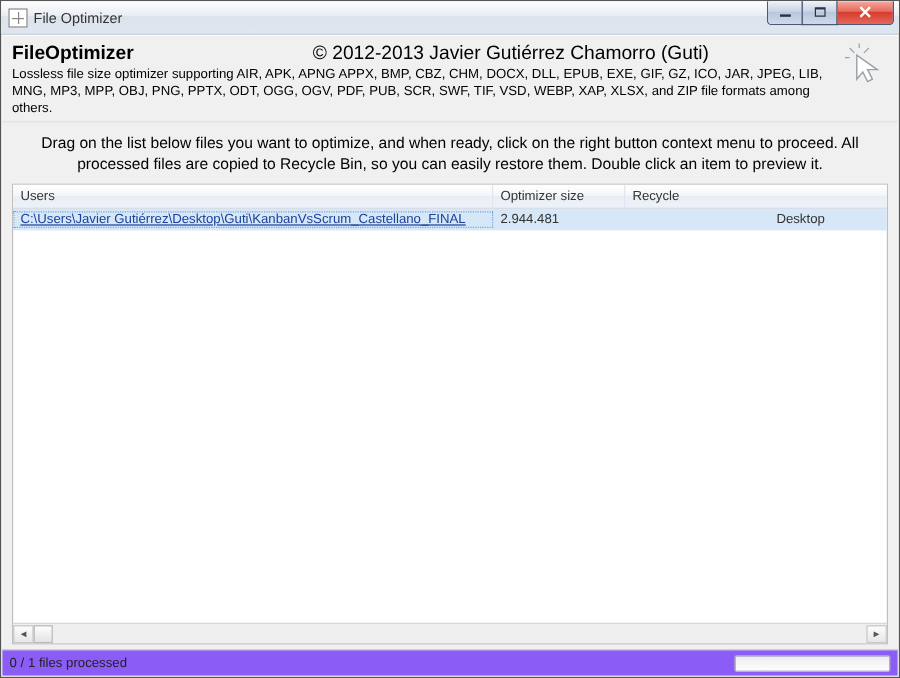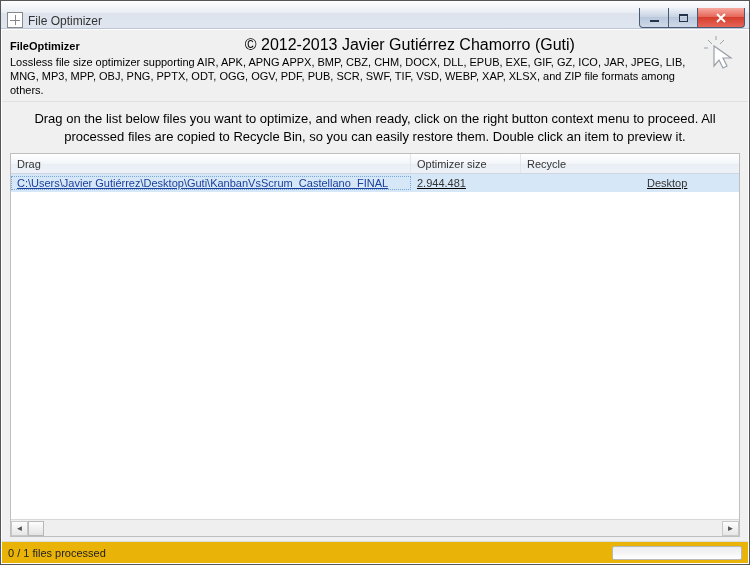--- a/index.html
+++ b/index.html
@@ -19,21 +19,21 @@
     height: 565px;
     background: #fff;
     border: 1px solid #555;
     box-shadow: 0 0 8px rgba(0,0,0,0.3);
   }
   .titlebar {
     height: 28px;
     background: linear-gradient(to bottom, #fdfdfe 0%, #e9edf3 45%, #dde3ec 46%, #dfe6ef 100%);
     border-bottom: 1px solid #bcc6d4;
     display: flex;
-    align-items: flex-end;
+    align-items: center;
     padding-left: 6px;
   }
   .titlebar .app-icon {
     width: 16px; height: 16px;
     margin-right: 5px;
     display: inline-block;
     border: 1px solid #888;
     background: #fff;
     position: relative;
   }
@@ -84,21 +84,21 @@
   .header-block {
     padding: 6px 8px 4px 8px;
     position: relative;
     color: #000;
     text-align: center;
   }
   .header-row1 {
     display: flex;
     align-items: baseline;
   }
-  .app-name { font-weight: bold; font-size: 11px; text-align: left; white-space: nowrap; }
+  .app-name { font-weight: bold; font-size: 16px; text-align: left; white-space: nowrap; }
   .copyright { flex: 1; text-align: center; font-size: 16px; }
   .cursor-icon {
     position: absolute;
     right: 10px; top: 6px;
     width: 34px; height: 34px;
   }
   .desc {
     font-size: 11px;
     line-height: 1.25;
     margin-top: 2px;
@@ -141,21 +141,20 @@
   .grid-body {
     flex: 1;
     overflow: hidden;
     position: relative;
   }
   .row {
     display: flex;
     height: 18px;
     align-items: center;
     font-size: 11px;
-    text-decoration: underline;
   }
   .row.sel-row { background: #d6e7f7; }
   .cell { padding: 0 6px; overflow: hidden; white-space: nowrap; }
   .cell-file { width: 400px; }
   .cell-file.sel {
     border: 1px dotted #7aa7d8;
     padding: 0 5px;
     color: #1a3f9c;
     text-decoration: underline;
   }
@@ -180,21 +179,21 @@
   .hscroll .thumb {
     width: 16px; height: 15px;
     background: linear-gradient(to bottom, #fdfdfd, #e3e3e3);
     border: 1px solid #b8b8b8;
     margin-left: 0px;
   }
   .hscroll .track { flex: 1; }
 
   .statusbar {
     height: 22px;
-    background: #eab308;
+    background: #8b5cf6;
     border-top: 1px solid #dcdcdc;
     display: flex;
     align-items: center;
     padding: 0 6px;
     font-size: 11px;
     color: #222;
     margin-top: 4px;
   }
   .statusbar .progress {
     width: 130px; height: 14px;
@@ -244,21 +243,21 @@
         </g>
         <path d="M10 10 L10 30 L15 24 L19 32 L23 30 L19 22 L27 22 Z" fill="#ffffff" stroke="#9aa0a8" stroke-width="1.2"></path>
       </svg>
       <div class="desc">Lossless file size optimizer supporting AIR, APK, APNG APPX, BMP, CBZ, CHM, DOCX, DLL, EPUB, EXE, GIF, GZ, ICO, JAR, JPEG, LIB, MNG, MP3, MPP, OBJ, PNG, PPTX, ODT, OGG, OGV, PDF, PUB, SCR, SWF, TIF, VSD, WEBP, XAP, XLSX, and ZIP file formats among others.</div>
     </div>
 
     <div class="instructions">Drag on the list below files you want to optimize, and when ready, click on the right button context menu to proceed. All processed files are copied to Recycle Bin, so you can easily restore them. Double click an item to preview it.</div>
 
     <div class="grid-wrap">
       <div class="grid-head">
-        <div class="col col-file">Drag</div>
+        <div class="col col-file">Users</div>
         <div class="col col-orig">Optimizer size</div>
         <div class="col col-stat">Recycle</div>
       </div>
       <div class="grid-body">
         <div class="row sel-row">
           <div class="cell cell-file sel">C:\Users\Javier Gutiérrez\Desktop\Guti\KanbanVsScrum_Castellano_FINAL</div>
           <div class="cell cell-orig">2.944.481</div>
           <div class="cell cell-opt"></div>
           <div class="cell cell-stat">Desktop</div>
         </div>

